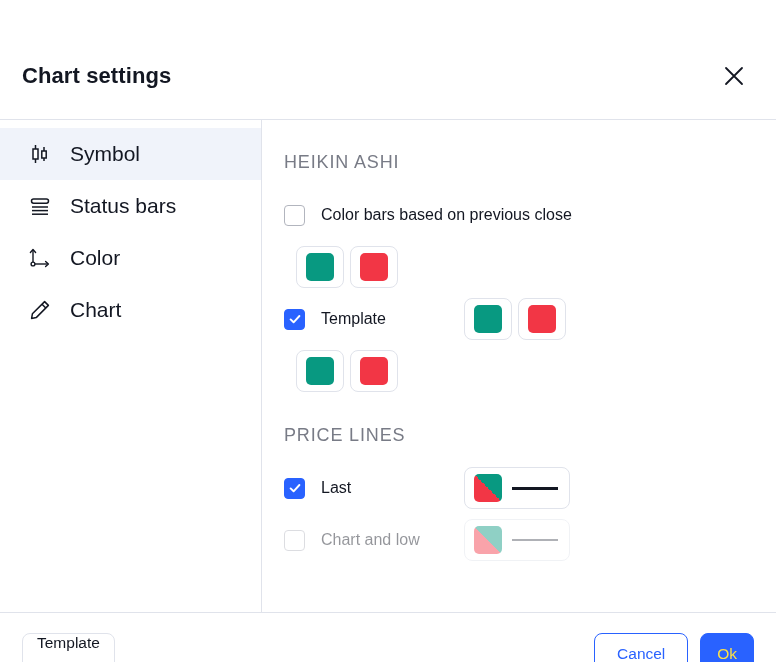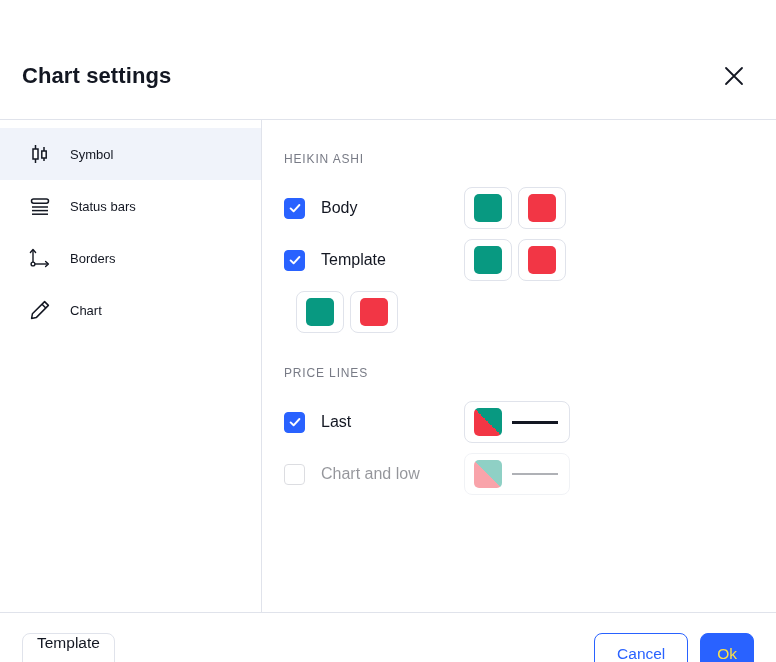--- a/index.html
+++ b/index.html
@@ -59,39 +59,39 @@
     background: #ffffff;
   }
   .side-item {
     height: 52px;
     display: flex;
     align-items: center;
     gap: 16px;
     padding-left: 26px;
     cursor: pointer;
     color: #131722;
-    font-size: 13px;
+    font-size: 21px;
   }
   .side-item.active { background: #f0f3fa; }
   .side-icon {
     width: 28px; height: 28px;
     display: flex; align-items: center; justify-content: center;
     flex: 0 0 28px;
     color: #131722;
   }
 
   
   .content {
     flex: 1 1 auto;
     padding: 32px 26px 0 18px;
     overflow: hidden;
     position: relative;
   }
   .section-head {
-    font-size: 12px;
+    font-size: 18px;
     letter-spacing: .85px;
     color: #787b86;
     text-transform: uppercase;
     margin: 0 0 16px 0;
     padding-left: 4px;
   }
   .section-head.second { margin-top: 28px; }
 
   .row {
     display: flex;
@@ -265,49 +265,47 @@
       <div class="side-item">
         <span class="side-icon">
           <svg width="24" height="24" viewBox="0 0 24 24" aria-hidden="true">
             <path d="M5 18 L5 4" stroke="#131722" stroke-width="1.4" fill="none"></path>
             <path d="M2.4 6.4 L5 3.6 L7.6 6.4" stroke="#131722" stroke-width="1.4" fill="none" stroke-linecap="round" stroke-linejoin="round"></path>
             <path d="M6.6 18 L20 18" stroke="#131722" stroke-width="1.4" fill="none"></path>
             <path d="M17.6 15.4 L20.4 18 L17.6 20.6" stroke="#131722" stroke-width="1.4" fill="none" stroke-linecap="round" stroke-linejoin="round"></path>
             <circle cx="5" cy="18" r="1.9" fill="#fff" stroke="#131722" stroke-width="1.4"></circle>
           </svg>
         </span>
-        <span>Borders</span>
+        <span>Color</span>
       </div>
 
       <div class="side-item">
         <span class="side-icon">
           <svg width="24" height="24" viewBox="0 0 24 24" aria-hidden="true">
             <path d="M16.6 3.6 L20.4 7.4 L8.2 19.6 L3.6 20.4 L4.4 15.8 Z" fill="#fff" stroke="#131722" stroke-width="1.5" stroke-linejoin="round"></path>
             <path d="M14 6.2 L17.8 10" stroke="#131722" stroke-width="1.5"></path>
           </svg>
         </span>
         <span>Chart</span>
       </div>
 
     </div>
 
     <div class="content">
 
       <div class="section-head">HEIKIN ASHI</div>
 
-
-      <div class="row">
-        <div class="cb-wrap">
-          <span class="cb checked">
-            <svg width="14" height="14" viewBox="0 0 14 14" aria-hidden="true">
-              <path d="M2.6 7.4 L5.6 10.3 L11.4 4" stroke="#fff" stroke-width="1.9" fill="none" stroke-linecap="round" stroke-linejoin="round"></path>
-            </svg>
-          </span>
-          <span class="cb-label">Body</span>
-        </div>
+      <div class="row">
+        <div class="cb-wrap" style="width:auto">
+          <span class="cb"></span>
+          <span class="cb-label">Color bars based on previous close</span>
+        </div>
+      </div>
+
+      <div class="row">
         <div class="color-group">
           <div class="swatch-btn">
             <span class="swatch" style="background:#089981"></span>
           </div>
           <div class="swatch-btn">
             <span class="swatch" style="background:#f23645"></span>
           </div>
         </div>
       </div>
 

